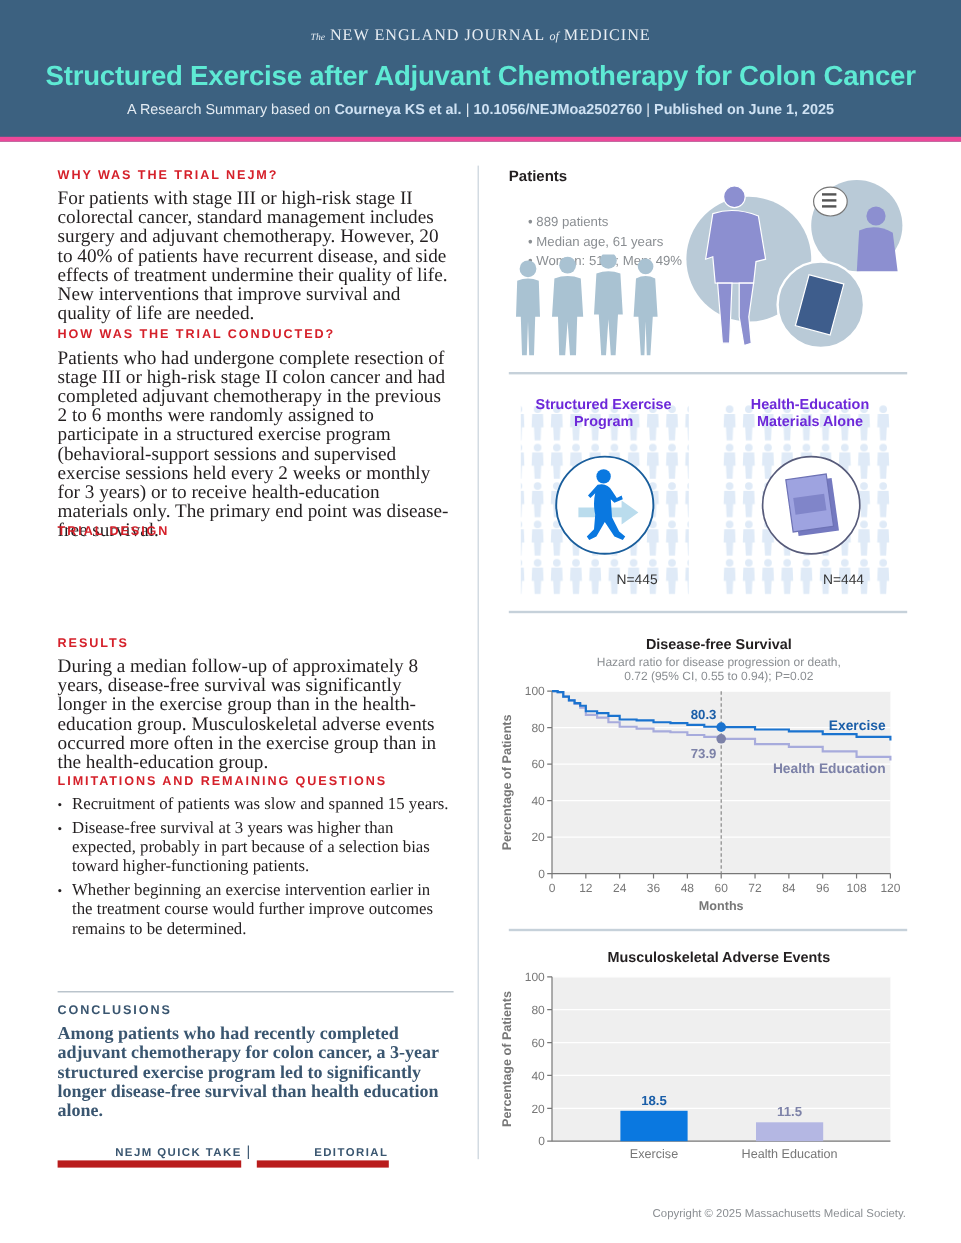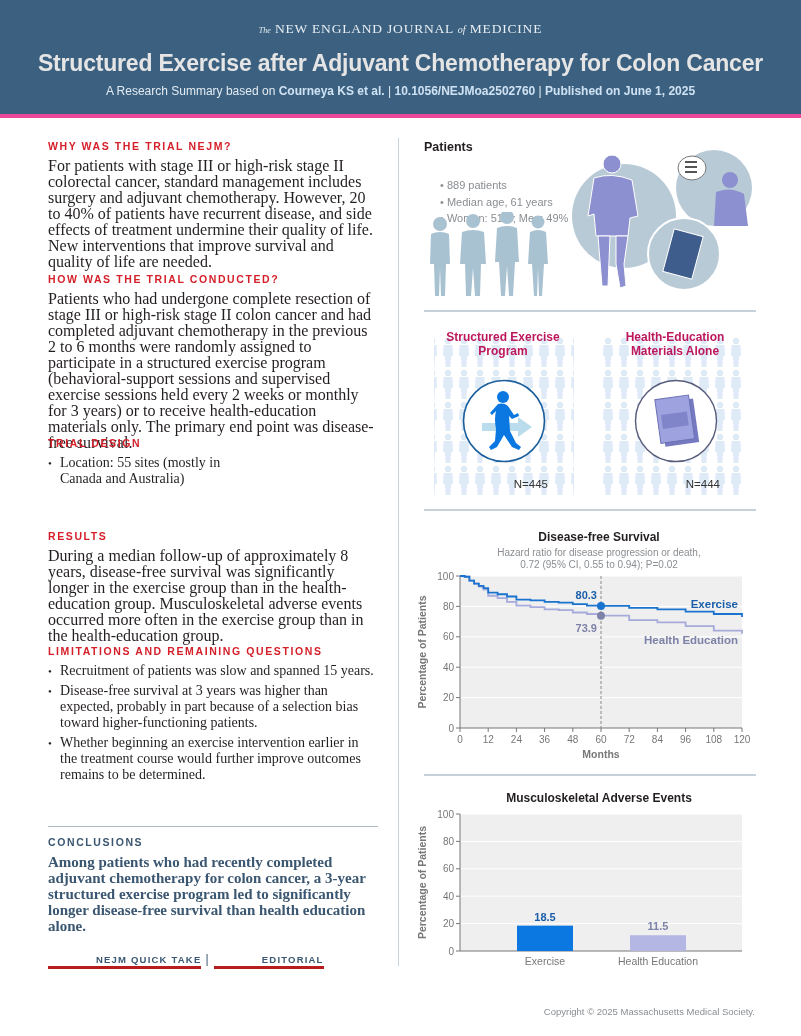--- a/index.html
+++ b/index.html
@@ -1,50 +1,50 @@
 <!DOCTYPE html>
 <html><head>
 <meta charset="utf-8">
 <style>
   html, body { margin: 0; padding: 0; }
   body { width: 801px; height: 1036px; background: #ffffff; position: relative; overflow: hidden; font-family: "Liberation Serif", serif; color: #231f20; }
   .header { position: absolute; left: 0; top: 0; width: 801px; height: 114px; background: #3c6180; color: #fff; text-align: center; border-bottom: 4px solid #ec4899; }
   .journal { position: absolute; top: 21px; left: 0; right: 0; font-family: "Liberation Serif", serif; font-size: 13.5px; letter-spacing: 0.8px; color: #e8eef3; }
   .journal .sm { font-size: 8px; font-style: italic; letter-spacing: 0; }
   .journal .of { font-size: 10px; font-style: italic; letter-spacing: 0; }
-  .title { position: absolute; top: 50px; left: 0; right: 0; font-family: "Liberation Sans", sans-serif; font-weight: bold; font-size: 23px; color: #e5e5e5; letter-spacing: -0.2px; }
+  .title { position: absolute; top: 50px; left: 0; right: 0; font-family: "Liberation Sans", sans-serif; font-weight: bold; font-size: 23px; color: #5eead4; letter-spacing: -0.2px; }
   .subtitle { position: absolute; top: 84px; left: 0; right: 0; font-family: "Liberation Sans", sans-serif; font-size: 12px; color: #e3ebf2; }
   .subtitle .hl { color: #cfe2f3; font-weight: bold; }
 
   .left { position: absolute; left: 48px; top: 140px; width: 330px; }
   .sec-h { font-family: "Liberation Sans", sans-serif; font-weight: bold; font-size: 10.5px; letter-spacing: 1.6px; color: #d5202a; margin: 0 0 6px 0; }
   .para { font-size: 16px; line-height: 16px; margin: 0; }
   .blk { position: absolute; left: 0; width: 330px; }
   ul.bul { list-style: none; margin: 0; padding: 0; font-size: 14px; line-height: 16px; }
   ul.bul li { position: relative; padding-left: 12px; margin-bottom: 4px; }
   ul.bul li::before { content: "•"; position: absolute; left: 0; top: 0; font-size: 11px; }
   .design-cols { display: flex; }
   .design-cols ul.bul li { margin-bottom: 5px; }
   .concl-rule { position: absolute; left: 0; width: 330px; top: 686px; border-top: 1px solid #aab6c0; }
   .concl-h { color: #3a5670 !important; }
   .concl-text { font-size: 15px; line-height: 16px; font-weight: bold; color: #3a5670; margin: 0; }
   .links { position: absolute; top: 812px; left: 0; font-family: "Liberation Sans", sans-serif; font-size: 9.5px; letter-spacing: 1.2px; font-weight: bold; color: #3a5670; }
-  .links span.lnk { border-bottom: 3px solid #b91c1c; padding-bottom: 1px; cursor: pointer; padding-left: 48px; }
+  .links span.lnk { border-bottom: 6px solid #b91c1c; padding-bottom: 1px; cursor: pointer; padding-left: 48px; }
   .links .sep { margin: 0 4px; font-weight: normal; font-size: 12px; }
 
   .vdivider { position: absolute; left: 398px; top: 138px; width: 1px; height: 828px; background: #c9d3db; }
 
   .right { position: absolute; left: 424px; top: 138px; width: 332px; }
   .pat-h { position: absolute; left: 0; top: 2px; font-family: "Liberation Sans", sans-serif; font-weight: bold; font-size: 12.5px; color: #231f20; }
   .pat-list { position: absolute; left: 0; top: 24px; font-family: "Liberation Sans", sans-serif; font-size: 11px; color: #8a8e92; list-style: none; margin: 16px; padding: 0; }
   .pat-list li { margin-bottom: 1.5px; line-height: 15px; }
   .pat-list li::before { content: "• "; }
   .hrule { position: absolute; left: 0; width: 332px; border-top: 2px solid #c6d1da; }
 
-  .arm-title { position: absolute; font-family: "Liberation Sans", sans-serif; font-weight: bold; font-size: 12px; line-height: 14px; text-align: center; color: #be185d; }
+  .arm-title { position: absolute; font-family: "Liberation Sans", sans-serif; font-weight: bold; font-size: 12px; line-height: 14px; text-align: center; color: #6d28d9; }
   .n-label { position: absolute; font-family: "Liberation Sans", sans-serif; font-size: 11.5px; color: #333; text-align: right; }
 
   .chart-title { position: absolute; font-family: "Liberation Sans", sans-serif; font-weight: bold; font-size: 12px; color: #231f20; text-align: center; }
   .chart-sub { position: absolute; font-family: "Liberation Sans", sans-serif; font-size: 10px; line-height: 12px; color: #8a8e92; text-align: center; }
   svg text { font-family: "Liberation Sans", sans-serif; }
 
   .copyright { position: absolute; right: 46px; top: 1006px; font-family: "Liberation Sans", sans-serif; font-size: 9.5px; color: #8a8e92; }
 </style>
 </head>
 <body>
@@ -67,23 +67,20 @@
     <div class="sec-h">WHY WAS THE TRIAL NEJM?</div>
     <p class="para">For patients with stage III or high-risk stage II colorectal cancer, standard management includes surgery and adjuvant chemotherapy. However, 20 to 40% of patients have recurrent disease, and side effects of treatment undermine their quality of life. New interventions that improve survival and quality of life are needed.</p>
   </div>
   <div class="blk" style="top:133px">
     <div class="sec-h">HOW WAS THE TRIAL CONDUCTED?</div>
     <p class="para">Patients who had undergone complete resection of stage III or high-risk stage II colon cancer and had completed adjuvant chemotherapy in the previous 2 to 6 months were randomly assigned to participate in a structured exercise program (behavioral-support sessions and supervised exercise sessions held every 2 weeks or monthly for 3 years) or to receive health-education materials only. The primary end point was disease-free survival.</p>
   </div>
   <div class="blk" style="top:297px">
     <div class="sec-h">TRIAL DESIGN</div>
     <div class="design-cols">
-      <ul class="bul" style="width:175px">
-        <li>Location: 55 sites (mostly in Canada and Australia)</li>
-      </ul>
     </div>
   </div>
   <div class="blk" style="top:390px">
     <div class="sec-h">RESULTS</div>
     <p class="para">During a median follow-up of approximately 8 years, disease-free survival was significantly longer in the exercise group than in the health-education group. Musculoskeletal adverse events occurred more often in the exercise group than in the health-education group.</p>
   </div>
   <div class="blk" style="top:505px">
     <div class="sec-h">LIMITATIONS AND REMAINING QUESTIONS</div>
     <ul class="bul">
       <li>Recruitment of patients was slow and spanned 15 years.</li>

